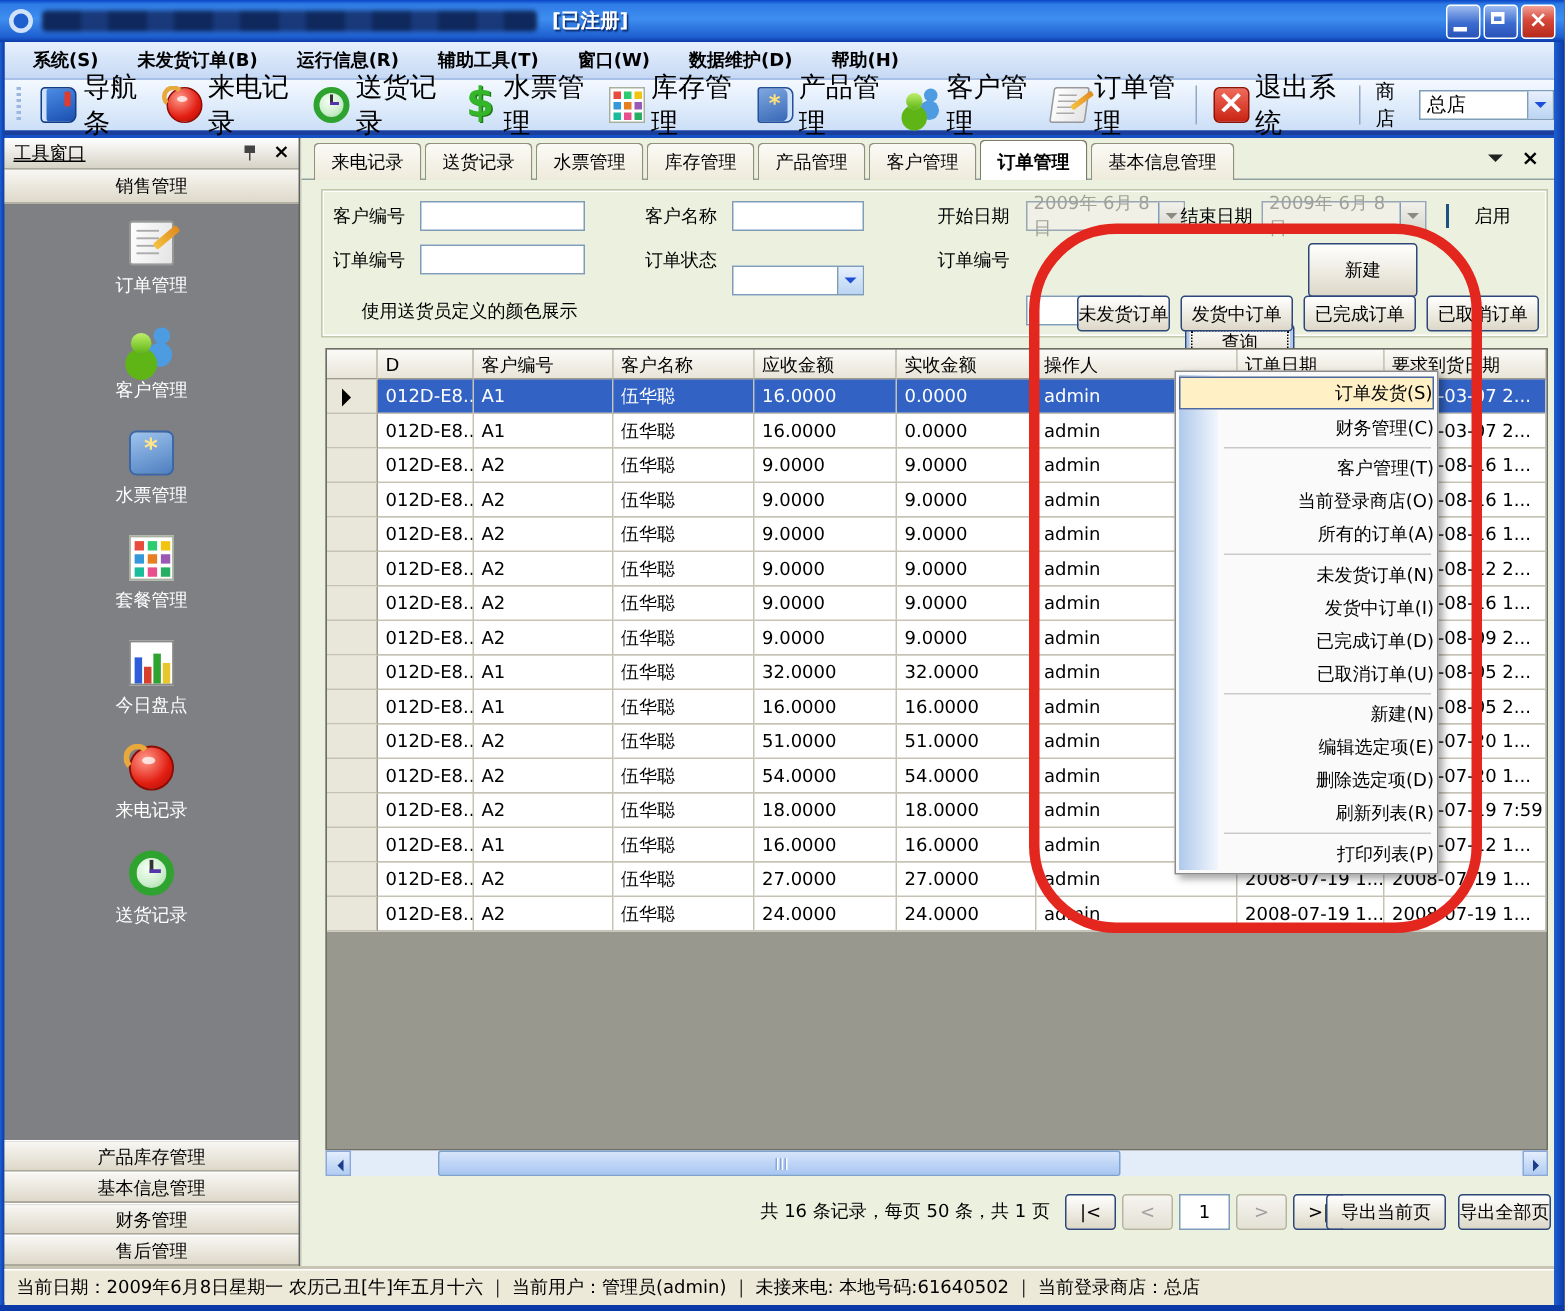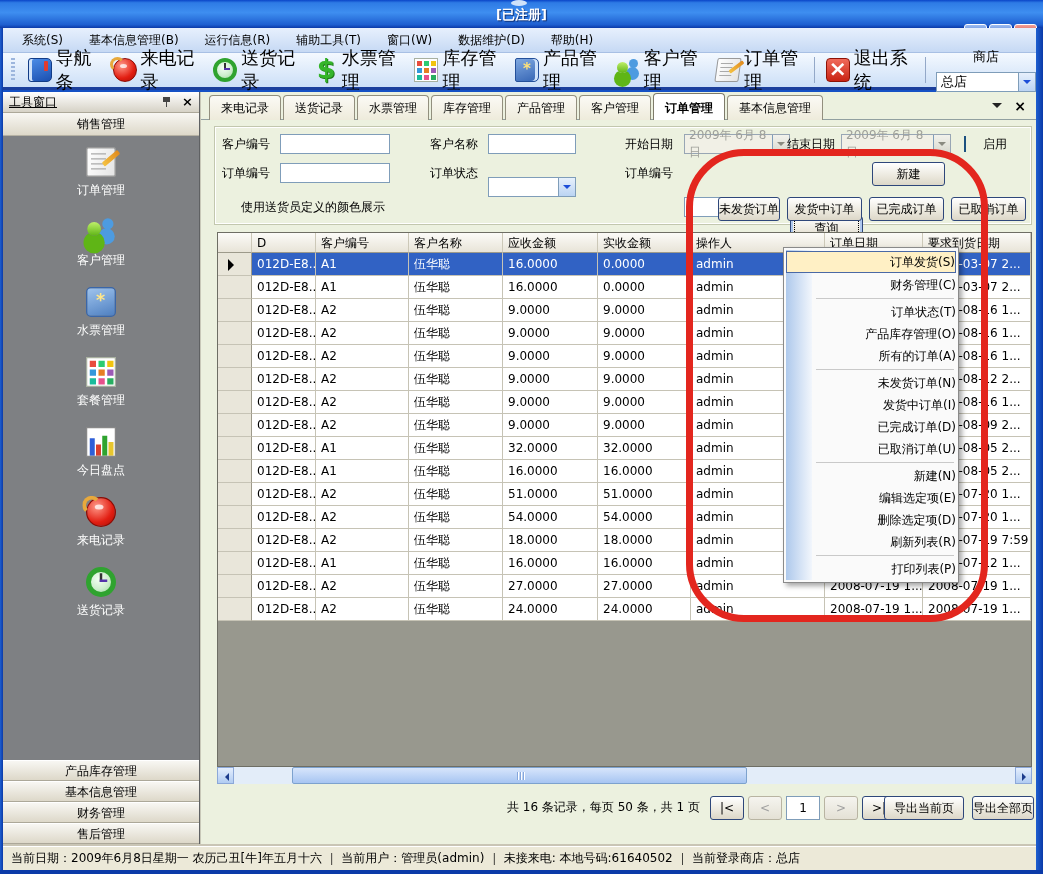--- a/index.html
+++ b/index.html
@@ -3,46 +3,46 @@
 <meta charset="utf-8">
 <style>
   html,body{margin:0;padding:0;background:#444;}
   .screen{position:relative;width:1043px;height:874px;background:#1551C5;overflow:hidden;
           font-family:"DejaVu Sans","Liberation Sans",sans-serif;font-size:12px;color:#000;}
   .abs{position:absolute;}
 
   
   .titlebar{left:0;top:0;width:1043px;height:28px;
     background:linear-gradient(180deg,#0A45C8 0%,#2E7BE5 10%,#3E8EF0 45%,#1E5FD0 88%,#0B3AA8 100%);
-    display:flex;align-items:center;padding:0 6px;box-sizing:border-box;flex-direction:column;}
+    display:flex;align-items:center;padding:12px 6px;box-sizing:border-box;}
   .appicon{width:16px;height:16px;border-radius:50%;border:3px solid #CFE2FA;background:#1E5FD0;box-sizing:border-box;margin-right:6px;}
   .t-redact{width:330px;height:14px;border-radius:3px;opacity:.9;filter:blur(1.5px);
     background:repeating-linear-gradient(90deg,#0B1F4E 0 26px,#16316E 26px 44px);margin-right:10px;}
   .t-text{color:#fff;font-weight:bold;font-size:13px;text-shadow:1px 1px 1px #0A2B6E;}
   .tb-ctrls{margin-left:auto;display:flex;gap:2px;}
   .tbtn{width:21px;height:21px;border:1px solid #fff;border-radius:3px;position:relative;
     background:linear-gradient(#9DBCF0,#3C6CD0 55%,#2A52B8);}
   .tbtn.close{background:linear-gradient(#F2A198,#D64839 45%,#B62A1C);}
   .tbtn.min::after{content:"";position:absolute;left:4px;bottom:4px;width:9px;height:3px;background:#fff;}
   .tbtn.max::after{content:"";position:absolute;left:4px;top:4px;width:9px;height:8px;border:2px solid #fff;border-top-width:3px;box-sizing:border-box;}
   .tbtn.close::after{content:"×";position:absolute;left:0;right:0;top:-1px;text-align:center;color:#fff;font-size:15px;font-weight:bold;line-height:21px;}
 
   
   .menubar{left:3px;top:28px;width:1033px;height:25px;background:linear-gradient(#E7F0FD,#C6D9F4);
-    display:flex;align-items:center;padding-left:6px;box-sizing:border-box;border-bottom:1px solid #A8C0E4;}
+    display:flex;align-items:center;padding-left:6px;box-sizing:border-box;border-bottom:1px solid #A8C0E4;font-weight:bold;}
   .menu-item{padding:3px 13px;cursor:default;}
 
   
   .toolbar{left:3px;top:53px;width:1033px;height:37px;background:linear-gradient(#F4F9FF,#CCDFF7);
     border-bottom:3px solid #1B3F9C;display:flex;align-items:center;padding-left:8px;box-sizing:border-box;}
   .tb-grip{width:4px;height:24px;margin-right:6px;
     background:repeating-linear-gradient(180deg,#9DB6DD 0 2px,transparent 2px 4px);}
   .tbitem{display:flex;align-items:center;gap:4px;padding:2px 7px;font-size:18px;cursor:default;}
   .tbsep{width:1px;height:26px;background:#93A8C8;margin:0 4px;}
-  .shopbox{display:flex;align-items:center;gap:6px;margin-left:6px;font-size:13px;flex-direction:column;}
+  .shopbox{display:flex;align-items:center;gap:6px;margin-left:6px;font-size:13px;}
   .combo{background:#fff;border:1px solid #7F9DB9;height:20px;display:flex;align-items:center;position:relative;box-sizing:border-box;}
   .combo .cval{padding-left:4px;flex:1;}
   .carrow{width:16px;height:100%;background:linear-gradient(#E7F0FC,#BBD4F3);border-left:1px solid #7F9DB9;position:relative;}
   .carrow::after{content:"";position:absolute;left:4px;top:7px;border:4px solid transparent;border-top-color:#1D4ED8;}
   .carrow.gray{background:linear-gradient(#F2F2EC,#D8D8CE);}
   .carrow.gray::after{border-top-color:#8A8A80;}
 
   
   .ic{width:24px;height:24px;position:relative;display:inline-block;flex:0 0 auto;box-sizing:border-box;}
   .ic-nav{background:linear-gradient(160deg,#4D8EE8,#1B4FB0);border-radius:3px 5px 5px 3px;border:1px solid #123C86;box-shadow:inset 3px 0 0 #CFE2FA;}
@@ -181,21 +181,21 @@
       <span class="tbtn min"></span>
       <span class="tbtn max"></span>
       <span class="tbtn close"></span>
     </span>
   </div>
 
   
   <div class="abs menubar">
 
   <span class="menu-item">系统(S)</span>
-      <span class="menu-item">基本信息管理(B)</span>
+      <span class="menu-item">未发货订单(B)</span>
       <span class="menu-item">运行信息(R)</span>
       <span class="menu-item">辅助工具(T)</span>
       <span class="menu-item">窗口(W)</span>
       <span class="menu-item">数据维护(D)</span>
       <span class="menu-item">帮助(H)</span>
     </div>
 
   
   <div class="abs toolbar">
     <span class="tb-grip"></span>
@@ -362,21 +362,21 @@
   <span class="abs combo" style="left:488px;top:163px;width:88px">
     <span class="cval"></span>
     <span class="carrow"></span>
   </span>
   <span class="abs flabel" style="left:625px;top:163px">订单编号</span>
   <span class="abs combo" style="left:684px;top:163px;width:78px">
     <span class="cval"></span>
     <span class="carrow"></span>
   </span>
   <span class="abs xpbtn focused" style="left:790px;top:162px;width:73px;height:24px">查询</span>
-  <span class="abs xpbtn" style="left:872px;top:162px;width:73px;height:24px">新建</span>
+  <span class="abs xpbtn" style="left:872px;top:162px;width:73px;height:36px">新建</span>
 
   <span class="abs chk checked" style="left:222px;top:200px"></span>
   <span class="abs flabel" style="left:241px;top:197px">使用送货员定义的颜色展示</span>
   <span class="abs" style="left:718px;top:197px;display:flex;gap:7px">
 
   <span class="xpbtn" style="width:62px;height:24px">未发货订单</span>
       <span class="xpbtn" style="width:75px;height:24px">发货中订单</span>
       <span class="xpbtn" style="width:75px;height:24px">已完成订单</span>
       <span class="xpbtn" style="width:75px;height:24px">已取消订单</span>
     </span>
@@ -617,22 +617,22 @@
 
   
   <div class="abs red-annot"></div>
 
   
   <div class="abs cmenu">
 
   <div class="cm-item highlight">订单发货(S)</div>
       <div class="cm-item">财务管理(C)</div>
       <div class="cm-sep"></div>
-      <div class="cm-item">订单状态(T)</div>
-      <div class="cm-item">产品库存管理(O)</div>
+      <div class="cm-item">客户管理(T)</div>
+      <div class="cm-item">当前登录商店(O)</div>
       <div class="cm-item">所有的订单(A)</div>
       <div class="cm-sep"></div>
       <div class="cm-item">未发货订单(N)</div>
       <div class="cm-item">发货中订单(I)</div>
       <div class="cm-item">已完成订单(D)</div>
       <div class="cm-item">已取消订单(U)</div>
       <div class="cm-sep"></div>
       <div class="cm-item">新建(N)</div>
       <div class="cm-item">编辑选定项(E)</div>
       <div class="cm-item">删除选定项(D)</div>

